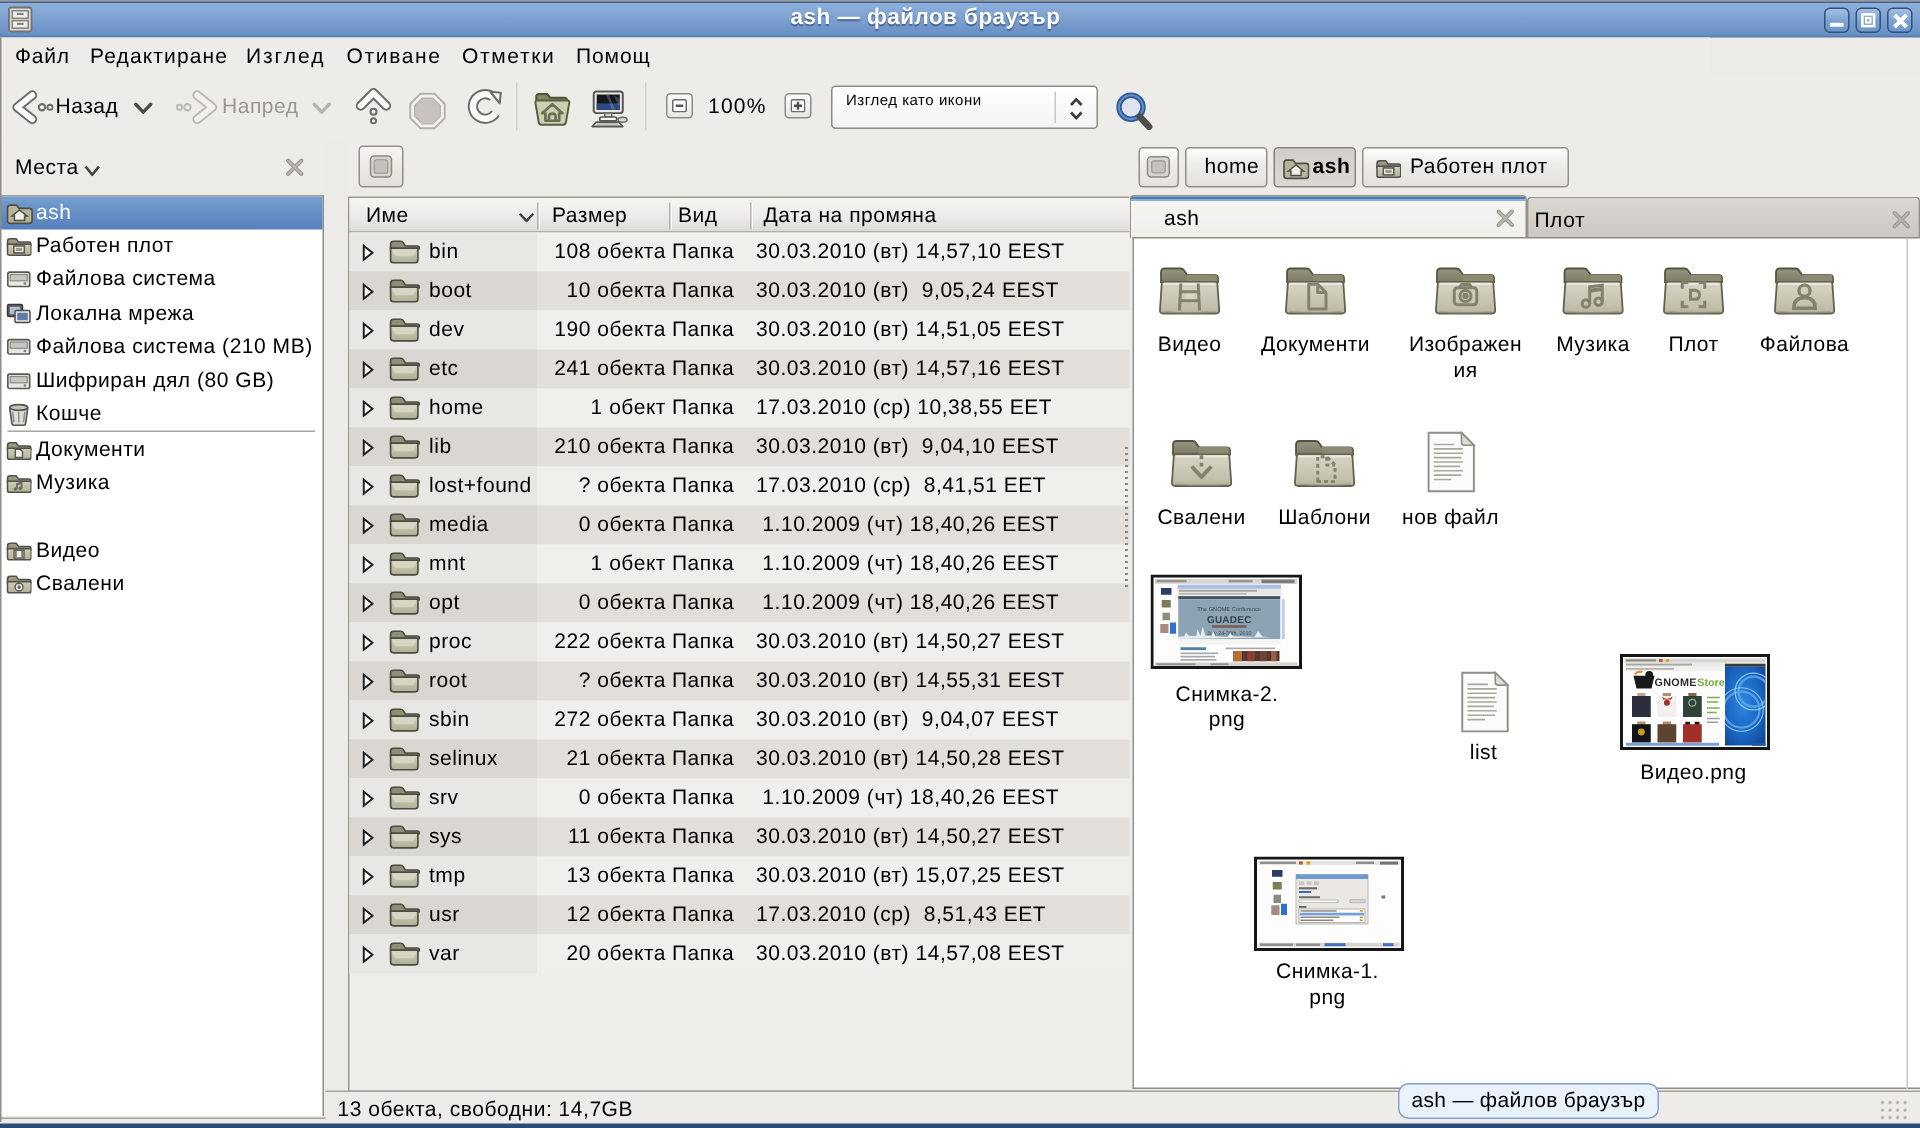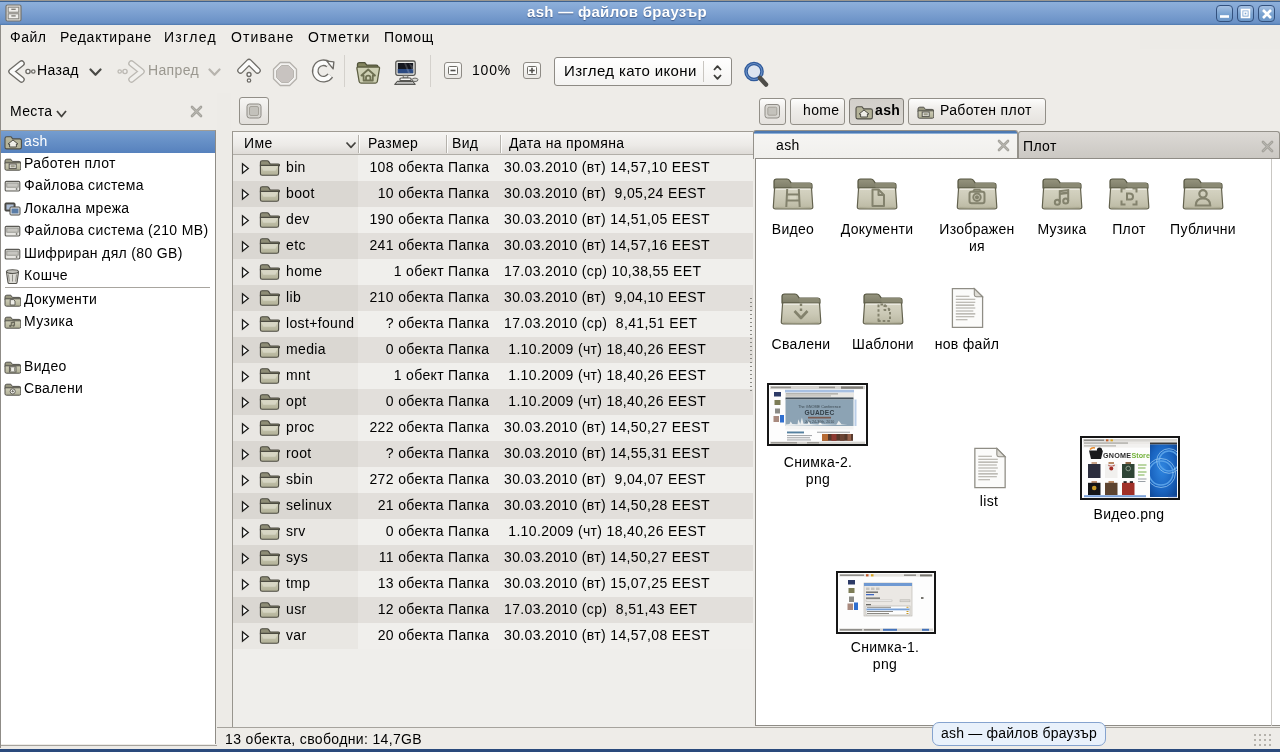--- a/index.html
+++ b/index.html
@@ -187,21 +187,21 @@
       </svg>
     <span class="tbtext" style="left:472px;letter-spacing:0.8px">100%</span>
 
     <div class="abs" style="left:523px;top:13px;width:18px;height:17px;border:1px solid #8e8b85;border-radius:3px;background:linear-gradient(#fbfbfa,#e9e7e3);box-sizing:border-box;"></div>
     <svg class="abs" style="left:527px;top:17px" width="10" height="9" viewBox="0 0 10 9">
         <rect x="0.5" y="0.5" width="9" height="8" rx="1" fill="#fdfdfc" stroke="#6e6c67"></rect>
         <path d="M5,1.8 v5.4 M2.3,4.5 h5.4" stroke="#52504c" stroke-width="1.6"></path>
       </svg>
 
     <div class="abs" style="left:554px;top:8px;width:178px;height:29px;border:1px solid #8e8b85;border-radius:3px;background:linear-gradient(#fff,#f4f3f1);box-sizing:border-box;">
-      <span style="position:absolute;left:9px;top:4px;font-size:15px;letter-spacing:0.35px;color:#000;">Изглед като икони</span>
+      <span style="position:absolute;left:9px;top:4px;font-size:10px;letter-spacing:0.35px;color:#000;">Изглед като икони</span>
       <div style="position:absolute;right:27px;top:3px;width:1px;height:21px;background:#c9c6c1;"></div>
       <svg style="position:absolute;right:8px;top:7px" width="11" height="15" viewBox="0 0 11 15">
         <path d="M2,5 L5.5,1.2 L9,5" fill="none" stroke="#3e3d3a" stroke-width="1.8" stroke-linejoin="round"></path>
         <path d="M2,10 L5.5,13.8 L9,10" fill="none" stroke="#3e3d3a" stroke-width="1.8" stroke-linejoin="round"></path>
       </svg>
     </div>
 
     <svg class="abs" style="left:742px;top:11px" width="28" height="28" viewBox="0 0 28 28">
       <circle cx="12" cy="11.5" r="8" fill="#dce4ef" stroke="#2f5a9b" stroke-width="3.6"></circle>
       <circle cx="12" cy="11.5" r="8" fill="none" stroke="#6a90c5" stroke-width="1.2"></circle>
@@ -744,21 +744,21 @@
         <g stroke="#83826d" stroke-width="2.2" fill="none">
               <circle cx="22" cy="19.8" r="3.7"></circle>
               <path d="M14.8,31.5 q0,-7 7.2,-7 q7.2,0 7.2,7 z"></path>
             </g>
       </svg></div>
       <div class="ilabel" style="left:7px;top:62px;width:60px">Видео</div>
       <div class="ilabel" style="left:76px;top:62px;width:90px">Документи</div>
       <div class="ilabel" style="left:176px;top:62px;width:90px">Изображен<br>ия</div>
       <div class="ilabel" style="left:271px;top:62px;width:70px">Музика</div>
       <div class="ilabel" style="left:348px;top:62px;width:50px">Плот</div>
-      <div class="ilabel" style="left:407px;top:62px;width:80px">Публични</div>
+      <div class="ilabel" style="left:407px;top:62px;width:80px">Файлова</div>
 
       <div class="iv" style="left:23px;top:130px"><svg width="44" height="40" viewBox="0 0 44 40">
             <use href="#lgf"></use>
         <g stroke="#83826d" fill="none">
               <path stroke-width="2.4" stroke-dasharray="2.6,2.4" d="M22,14.5 V22"></path>
               <path stroke-width="2.6" d="M15.5,22 L22,29 L28.5,22" stroke-linejoin="round"></path>
             </g>
       </svg></div>
       <div class="iv" style="left:105px;top:130px"><svg width="44" height="40" viewBox="0 0 44 40">
             <use href="#lgf"></use>

